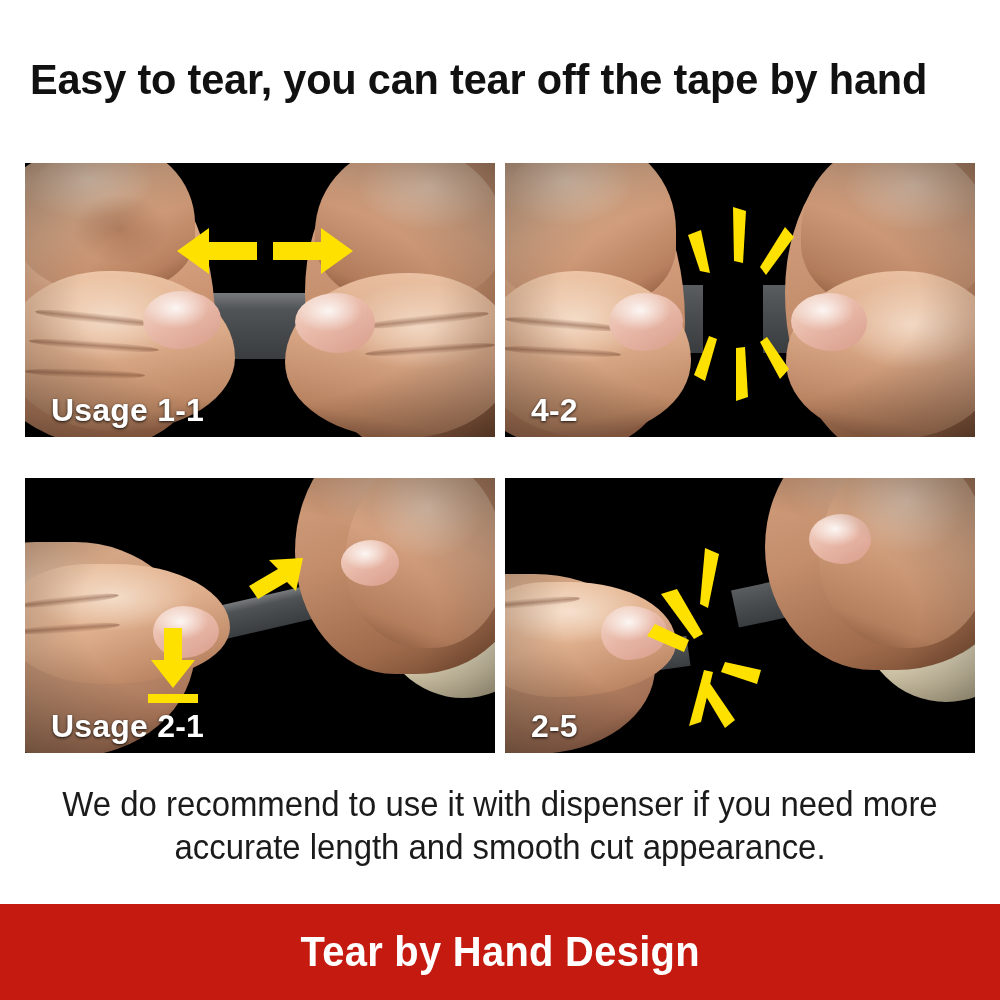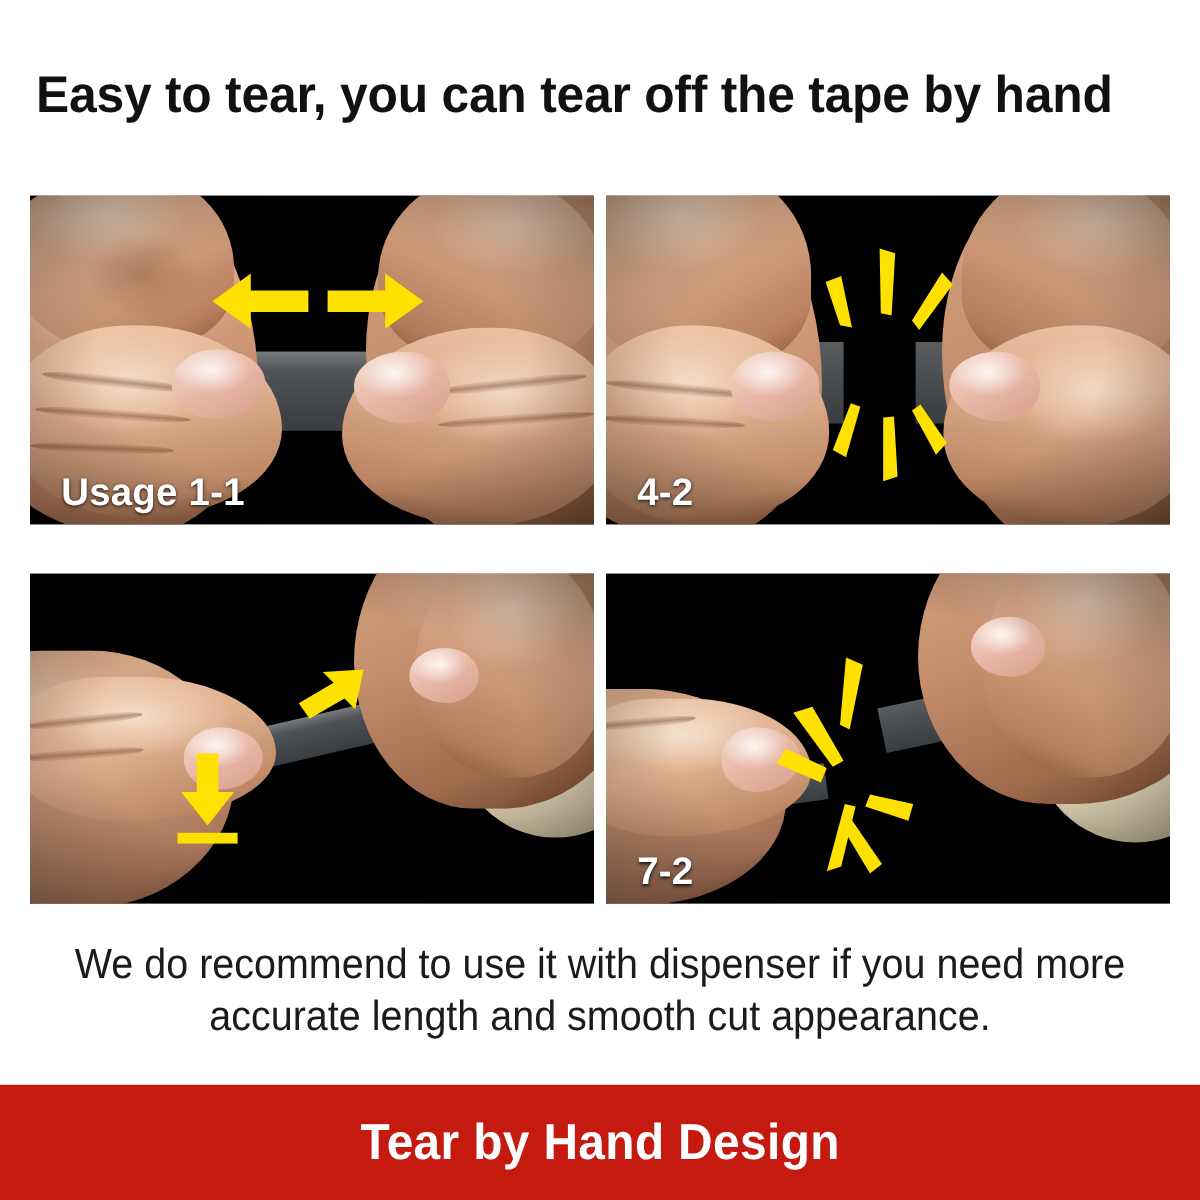--- a/index.html
+++ b/index.html
@@ -298,20 +298,21 @@
         <polygon fill="#FFE100" points="28,62 6,34 19,34 19,2 37,2 37,34 50,34"></polygon>
         <rect fill="#FFE100" x="3" y="68" width="50" height="9"></rect>
       </svg>
 
       <svg class="gfx" style="left:222px; top:78px;" width="58" height="46" viewBox="0 0 58 46">
         <polygon fill="#FFE100" points="56,2 22,4 31,13 2,30 11,43 40,26 49,35"></polygon>
       </svg>
 
       <div class="vignette"></div>
     </div>
+    <div class="panel-label">Usage 2-1</div>
   </div>
 
   <div class="panel">
     <div class="panel-inner">
 
       <div class="hand skin" style="left:-100px; top:96px; width:250px; height:180px; border-radius:40% 50% 50% 50%/44% 54% 50% 46%;
                   background:radial-gradient(ellipse 55% 40% at 35% 26%, rgba(255,240,226,0.42), rgba(255,240,226,0) 68%),
                              linear-gradient(150deg,#dfb492 0%,#cb9b7a 45%,#a37055 82%,#663f2d 100%);"></div>
       <div class="hand skin" style="left:-34px; top:104px; width:205px; height:115px; border-radius:38% 52% 58% 42%/46% 54% 48% 50%;
                   background:radial-gradient(ellipse 52% 40% at 48% 26%, rgba(255,248,238,0.62), rgba(255,248,238,0) 70%),
@@ -335,21 +336,21 @@
         <polygon fill="#FFE100" points="22,52 38,47 64,92 55,97"></polygon>
         <polygon fill="#FFE100" points="66,6 80,12 69,66 61,62"></polygon>
         <polygon fill="#FFE100" points="8,94 16,82 50,98 45,110"></polygon>
         <polygon fill="#FFE100" points="50,184 62,180 74,130 65,128"></polygon>
         <polygon fill="#FFE100" points="96,178 86,186 62,146 70,140"></polygon>
         <polygon fill="#FFE100" points="122,128 118,142 82,130 86,120"></polygon>
       </svg>
 
       <div class="vignette"></div>
     </div>
-    <div class="panel-label small">7-2</div>
+    <div class="panel-label small">2-5</div>
   </div>
 
 </div>
 
 <div class="paragraph">
   <div>We do recommend to use it with dispenser if you need more</div>
   <div>accurate length and smooth cut appearance.</div>
 </div>
 
 <div class="footer-bar">

